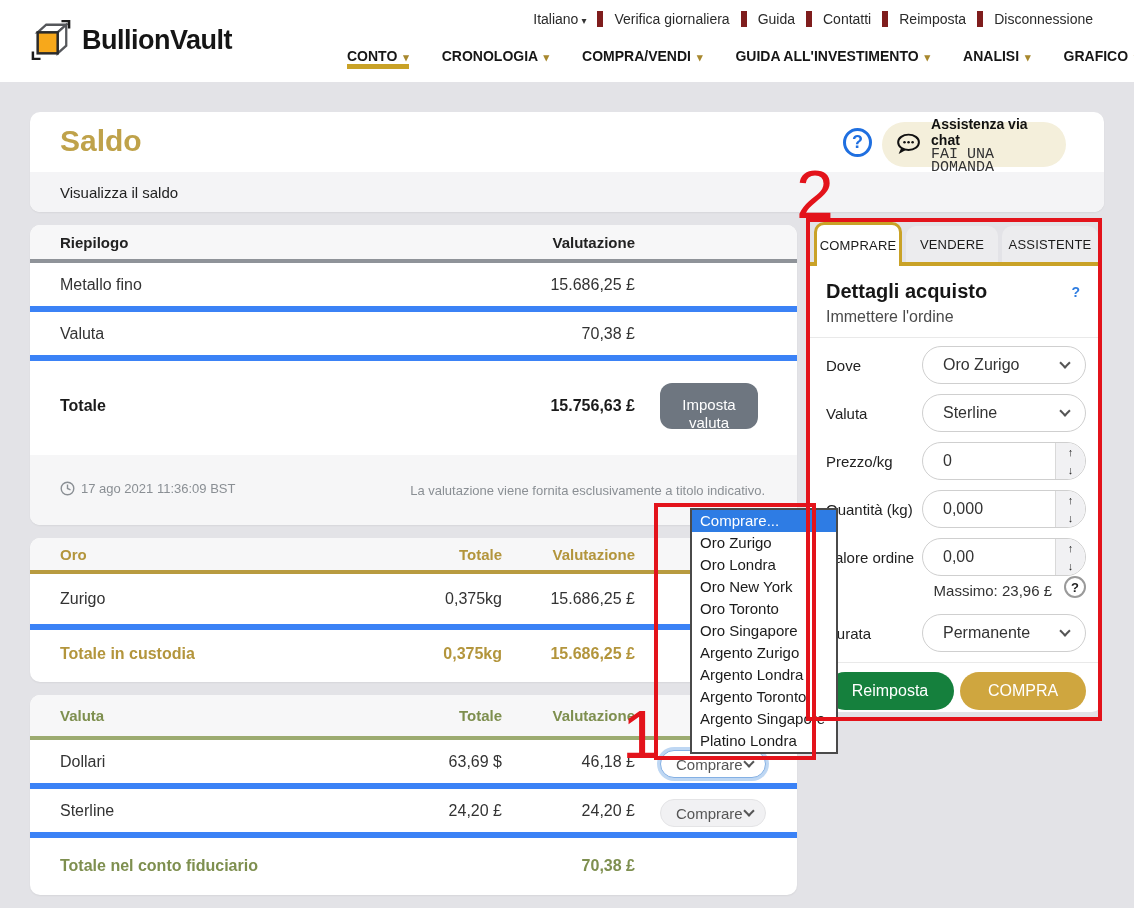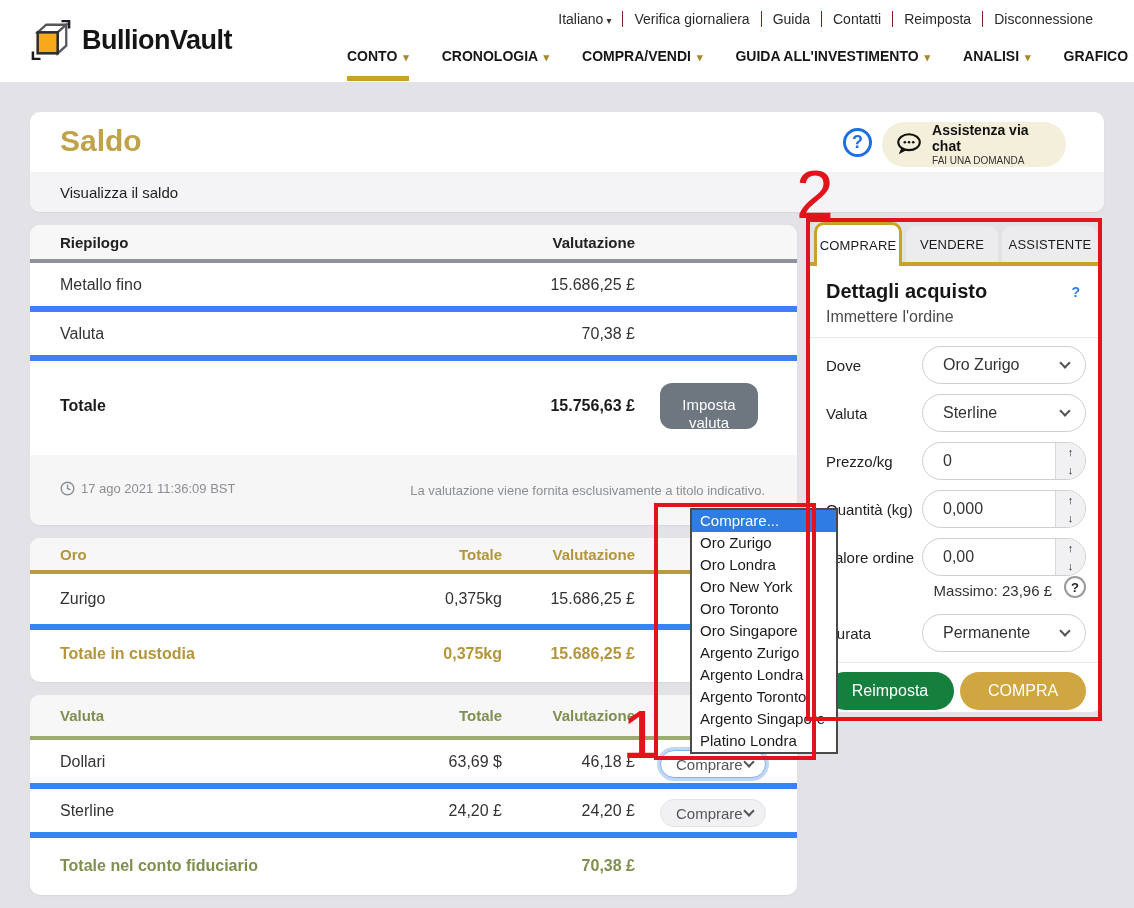--- a/index.html
+++ b/index.html
@@ -6,43 +6,43 @@
   *{box-sizing:border-box;}
   .canvas{position:relative;width:1134px;height:908px;background:#e3e3e7;
           font-family:"Liberation Sans",sans-serif;overflow:hidden;color:#222;}
 
   
   .header{position:absolute;left:0;top:0;width:1134px;height:82px;background:#fff;}
   .logo{position:absolute;left:30px;top:20px;display:flex;align-items:center;gap:10px;}
   .logo-text{font-size:27px;font-weight:bold;color:#151515;letter-spacing:-0.5px;}
   .utilnav{position:absolute;top:11px;right:30px;display:flex;align-items:center;font-size:14px;color:#2a2a2a;}
   .utilnav .uitem{padding:0 11px;cursor:pointer;white-space:nowrap;}
-  .utilnav .uitem + .uitem{border-left:1px solid #7f1d1d;}
+  .utilnav .uitem + .uitem{border-left:6px solid #7f1d1d;}
   .ucaret{font-size:10px;color:#333;margin-left:3px;}
   .mainnav{position:absolute;top:48px;left:347px;display:flex;gap:33px;font-size:14px;font-weight:bold;color:#161616;}
-  .mn-item{padding-bottom:12px;cursor:pointer;white-space:nowrap;}
+  .mn-item{cursor:pointer;white-space:nowrap;}
   .mn-item.active{border-bottom:5px solid #c9a227;}
   .mn-caret{color:#a8882e;font-size:11px;margin-left:2px;}
 
   
   .card{position:absolute;background:#fff;border-radius:10px;box-shadow:0 1px 2px rgba(0,0,0,.06);}
 
   
   .card-saldo{left:30px;top:112px;width:1074px;height:100px;}
   .saldo-title{position:absolute;left:30px;top:12px;font-size:30px;font-weight:bold;color:#bfa24a;}
   .saldo-sub{position:absolute;left:0;bottom:0;width:100%;height:40px;background:#f4f4f6;
              border-radius:0 0 10px 10px;display:flex;align-items:center;padding-left:30px;
              font-size:15px;color:#222;}
   .help-circle{position:absolute;left:813px;top:16px;width:29px;height:29px;border:3px solid #1f6fe0;
                border-radius:50%;color:#1f6fe0;font-weight:bold;font-size:18px;
                display:flex;align-items:center;justify-content:center;cursor:pointer;}
   .chat-pill{position:absolute;left:852px;top:10px;width:184px;height:45px;background:#f4efdb;
              border-radius:23px;display:flex;align-items:center;padding:0 13px;gap:9px;cursor:pointer;}
   .chat-txt .t1{font-size:14px;font-weight:bold;color:#111;line-height:16px;}
-  .chat-txt .t2{font-size:10px;color:#333;line-height:13px;}
+  .chat-txt .t2{font-size:15px;color:#333;line-height:13px;font-family:Liberation Mono, monospace;}
 
   
   .thead{position:relative;display:flex;align-items:center;font-size:15px;font-weight:bold;padding-left:30px;
          background:#f7f7f8;border-radius:10px 10px 0 0;}
   .trow{position:relative;display:flex;align-items:center;font-size:16px;color:#333;padding-left:30px;
         border-bottom:6px solid #3b82f6;}
   .col-val{position:absolute;right:162px;text-align:right;}
   .col-tot{position:absolute;right:295px;text-align:right;}
 
   .card-riepilogo{left:30px;top:225px;width:767px;height:300px;}

